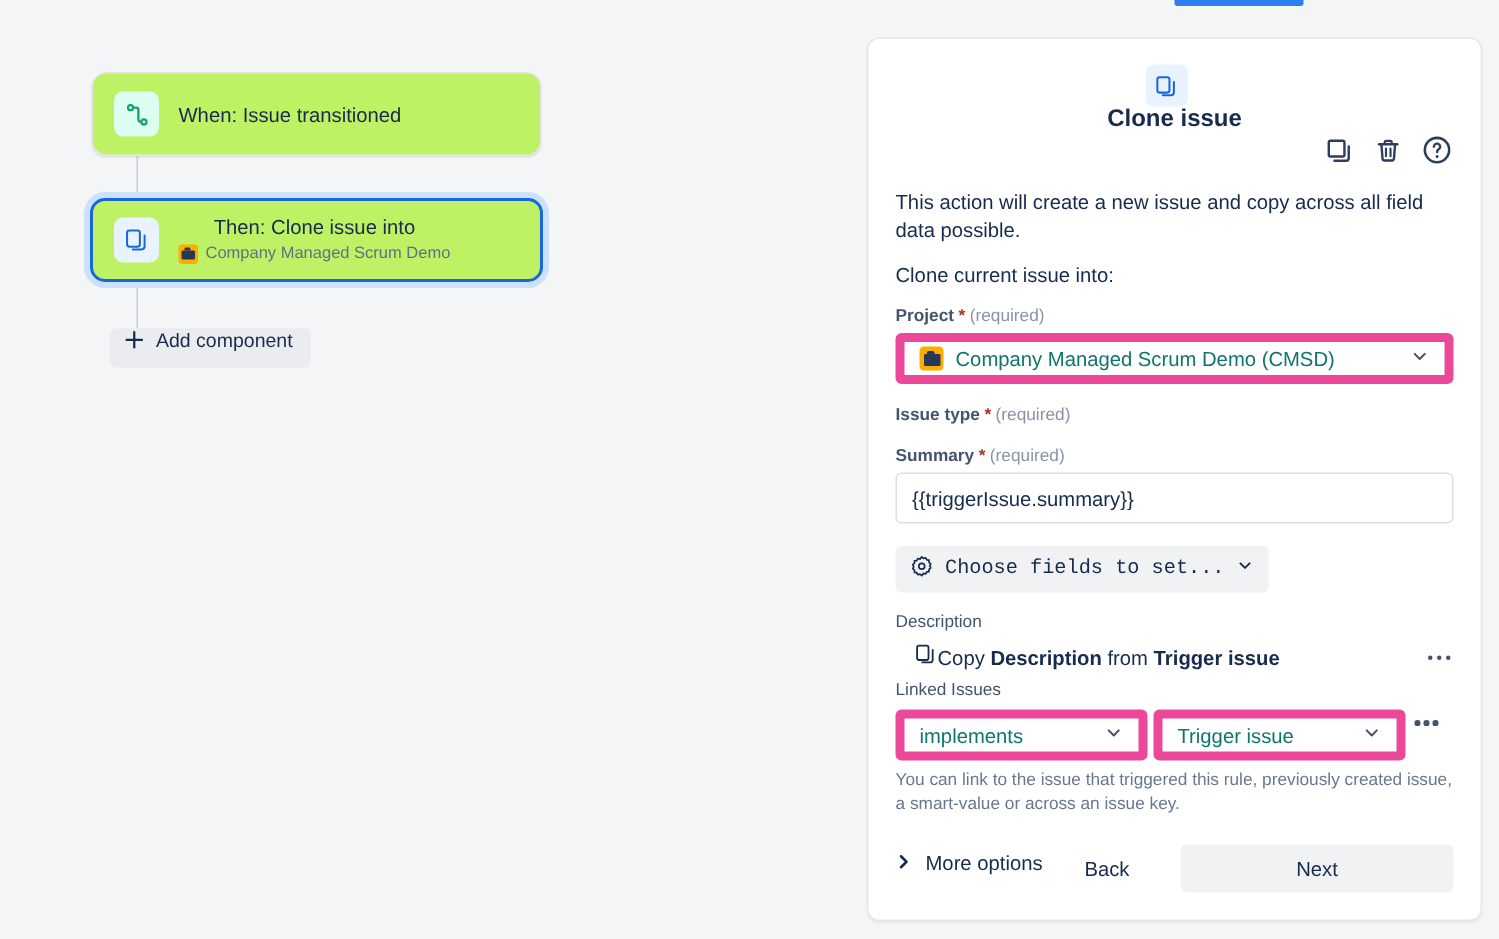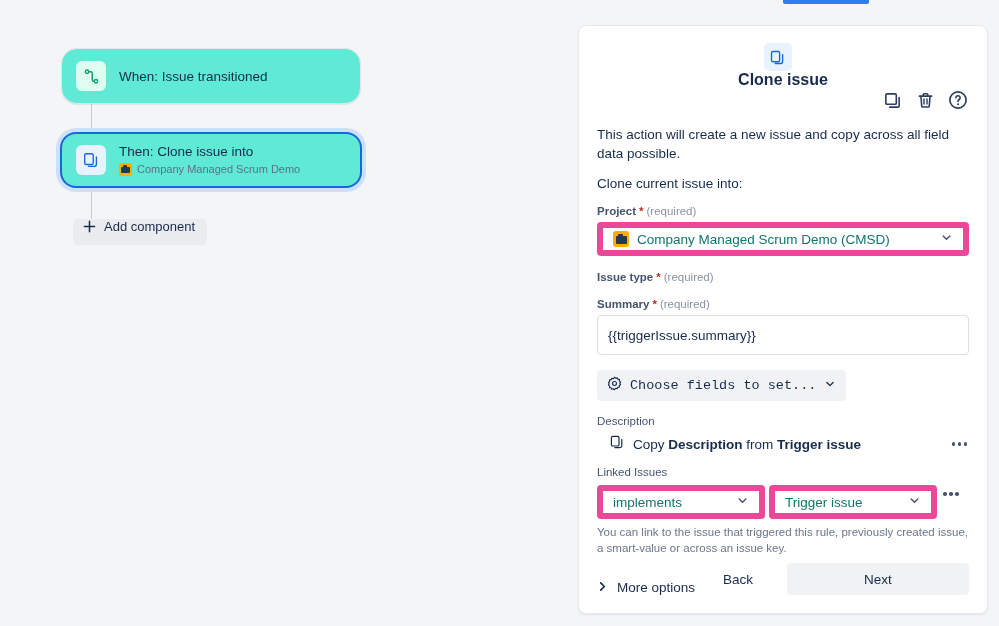--- a/index.html
+++ b/index.html
@@ -22,25 +22,26 @@
   .canvas { position: absolute; left: 0; top: 0; width: 560px; height: 626px; }
 
   .connector {
     position: absolute; left: 91px; width: 1px; background: #c9ccd4;
   }
   .connector.c1 { top: 103px; height: 29px; }
   .connector.c2 { top: 192px; height: 27px; }
 
   .rule-card {
     position: absolute; left: 61px; width: 300px;
-    background: #5eead4;
+    background: #bef264;
     border: 1px solid #e4e6ea;
-    border-radius: 16px;
+    border-radius: 10px;
     display: flex; align-items: center;
     box-shadow: 0 1px 1px rgba(9,30,66,.08);
+    text-align: center;
   }
   .rule-card.trigger { top: 48px; height: 56px; }
   .rule-card.action {
     top: 132px; height: 56px;
     border: 2px solid #1868db;
     box-shadow: 0 0 0 4px #cce0ff;
     left: 60px; width: 302px;
   }
 
   .rc-icon {
@@ -135,37 +136,37 @@
 
   .bug-icon {
     width: 15px; height: 15px; border-radius: 3px; background: #e34935;
     display: flex; align-items: center; justify-content: center; flex: 0 0 auto;
   }
   .bug-icon i { width: 6px; height: 6px; border-radius: 50%; background: #fff; display: block; }
 
   .field-block { margin-bottom: 15px; }
 
   .text-input {
-    width: 100%; height: 40px;
+    width: 100%; height: 34px;
     background: #ffffff; border: 1px solid #dcdfe4; border-radius: 4px;
     padding: 0 10px; font-family: inherit; font-size: 13.5px; color: #172b4d;
   }
 
   .choose-fields {
     height: 31px; padding: 0 10px 0 10px;
     background: #f1f2f4; border: none; border-radius: 4px;
     display: inline-flex; align-items: center; gap: 8px;
     font-family: Liberation Mono, monospace; font-size: 13.5px; color: #172b4d; cursor: pointer;
     margin-bottom: 14px;
   }
 
   .sub-label { font-size: 11.5px; color: #44546f; margin-bottom: 7px; font-weight: normal; }
 
   .copy-row {
-    display: flex; align-items: center; gap: 8px; padding-left: 12px; margin-bottom: 12px;
+    display: flex; align-items: center; padding-left: 12px; margin-bottom: 5px;
   }
   .copy-row .copy-text { font-size: 13.5px; color: #172b4d; }
   .copy-row .copy-text b { font-weight: bold; }
   .copy-row .dots { margin-left: auto; }
   .dots-btn {
     background: none; border: none; cursor: pointer; padding: 0 2px;
     display: flex; align-items: center; gap: 2.5px; height: 18px;
   }
   .dots-btn span { width: 3.5px; height: 3.5px; border-radius: 50%; background: #44546f; display: block; }
 

